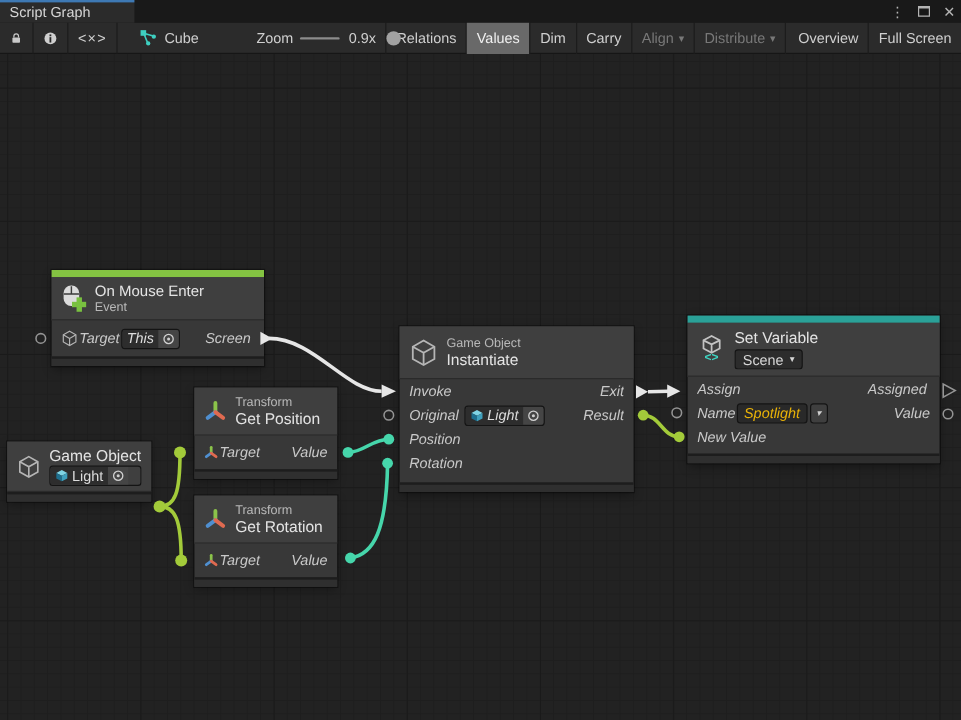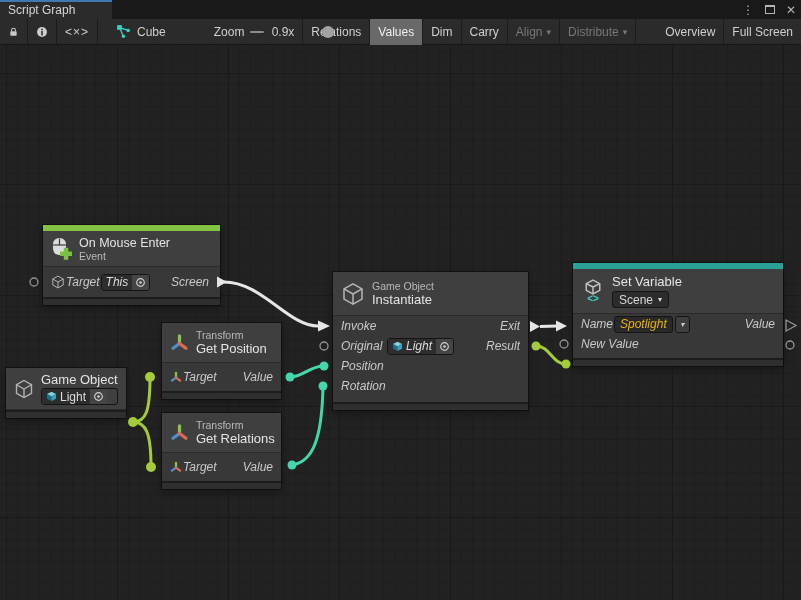--- a/index.html
+++ b/index.html
@@ -155,21 +155,21 @@
       <div class="tbtn disabled">
         <span>Align</span>
         <span class="chev">▾</span>
       </div>
       <div class="sep"></div>
       <div class="tbtn disabled">
         <span>Distribute</span>
         <span class="chev">▾</span>
       </div>
       <div class="sep"></div>
-      <div class="tbtn" style="margin-left:21px">Overview</div>
+      <div class="tbtn" style="margin-left:2px">Overview</div>
       <div class="sep"></div>
       <div class="tbtn">Full Screen</div>
     </div>
   </div>
 
   <div class="graph">
 
     <div class="node" style="left:43px;top:180px;width:177px">
       <div class="colorbar" style="background:var(--bar-green)"></div>
       <div class="nhead" style="height:36px">
@@ -261,21 +261,21 @@
 
     <div class="node" style="left:162px;top:368px;width:119px">
       <div class="nhead" style="height:40px;padding-right:0">
         <svg width="19" height="19" viewBox="0 0 20 20">
           <line x1="10" y1="11" x2="10" y2="3" stroke="#8bc34a" stroke-width="3.4" stroke-linecap="round"></line>
           <line x1="10" y1="11" x2="3.2" y2="16" stroke="#4f8fd0" stroke-width="3.4" stroke-linecap="round"></line>
           <line x1="10" y1="11" x2="16.8" y2="16" stroke="#e06a50" stroke-width="3.4" stroke-linecap="round"></line>
         </svg>
         <div class="col">
           <div class="ncat">Transform</div>
-          <div class="ntitle">Get Relations</div>
+          <div class="ntitle">Get Rotation</div>
         </div>
       </div>
       <div class="nrow" style="height:28px">
         <svg width="12" height="12" viewBox="0 0 20 20">
           <line x1="10" y1="11" x2="10" y2="3" stroke="#8bc34a" stroke-width="3.8" stroke-linecap="round"></line>
           <line x1="10" y1="11" x2="3.2" y2="16" stroke="#4f8fd0" stroke-width="3.8" stroke-linecap="round"></line>
           <line x1="10" y1="11" x2="16.8" y2="16" stroke="#e06a50" stroke-width="3.8" stroke-linecap="round"></line>
         </svg>
         <span class="rlbl">Target</span>
         <span class="spacer"></span>
@@ -342,20 +342,25 @@
         </div>
         <div class="col">
           <div class="ntitle">Set Variable</div>
           <span class="scene-chip" style="margin-top:2px;align-self:flex-start">
             <span>Scene</span>
             <span class="chev">▾</span>
           </span>
         </div>
       </div>
       <div class="nrow" style="height:20px">
+        <span class="lblfix">Assign</span>
+        <span class="spacer"></span>
+        <span class="rlbl" style="width:52px;flex:none">Assigned</span>
+      </div>
+      <div class="nrow" style="height:20px">
         <span>Name</span>
         <span class="dd">
           <span class="dmain">Spotlight</span>
           <span class="dbtn">▾</span>
         </span>
         <span class="spacer"></span>
         <span class="rlbl">Value</span>
       </div>
       <div class="nrow" style="height:20px;margin-bottom:4px">
         <span class="rlbl">New Value</span>

